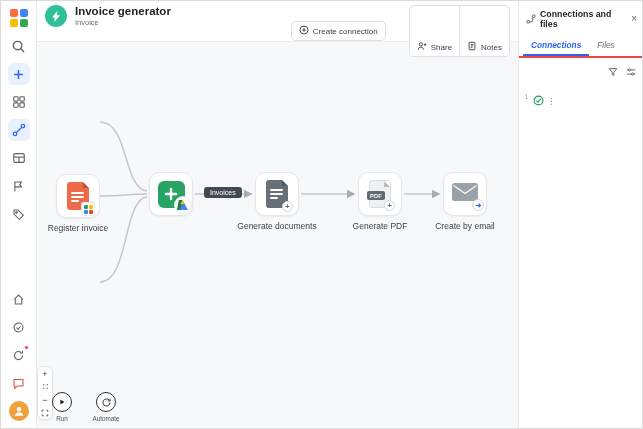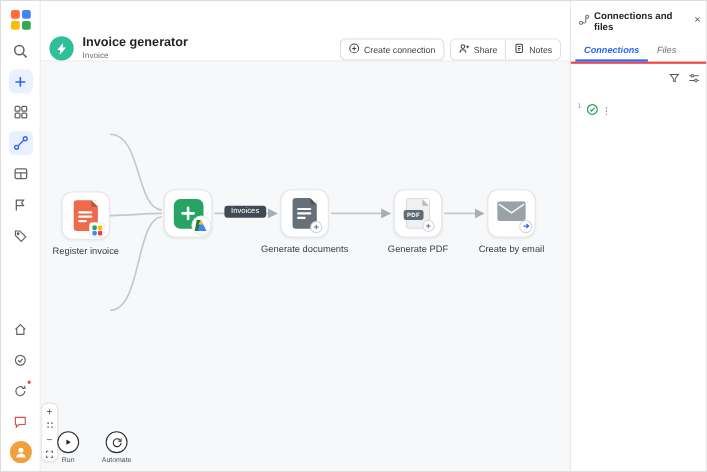--- a/index.html
+++ b/index.html
@@ -15,32 +15,32 @@
   .sb-icon svg { display:block; }
   .sb-logo { width:18px; height:18px; display:grid; grid-template-columns:1fr 1fr; gap:2px; margin-bottom:2px; }
   .sb-logo i { border-radius:2px; }
   .sb-spacer { flex:1 1 auto; }
   .red-dot { position:absolute; top:1px; right:1px; width:5px; height:5px; border-radius:50%;
              background:#e5484d; border:1px solid #fff; }
   .avatar-circle { width:20px; height:20px; border-radius:50%; background:#f0a13e;
                    display:flex; align-items:center; justify-content:center; overflow:hidden; }
 
   
-  .header { position:absolute; left:36px; top:18px; width:481px; height:37px; background:#fff;
-            border-bottom:1px solid #ececec; display:flex; align-items:flex-end; padding:0 8px; z-index:4; }
+  .header { position:absolute; left:36px; top:4px; width:481px; height:37px; background:#fff;
+            border-bottom:1px solid #ececec; display:flex; align-items:flex-start; padding:0 8px; z-index:4; }
   .wf-avatar { width:22px; height:22px; border-radius:50%; background:#2fbf9b; display:flex;
                align-items:center; justify-content:center; flex:0 0 auto; }
   .title-block { margin-left:8px; }
   .title { font-size:11.5px; font-weight:bold; color:#1f2328; line-height:13px; }
   .subtitle { font-size:7.5px; color:#6b7077; line-height:9px; }
-  .header-actions { margin-left:auto; display:flex; align-items:center; gap:5px; }
+  .header-actions { margin-left:auto; display:flex; align-items:center; gap:23px; }
   .btn { display:flex; align-items:center; gap:4px; border:1px solid #dcdfe3; border-radius:5px;
          padding:3px 7px; font-size:8px; color:#3a3f44; background:#fff; cursor:pointer; white-space:nowrap; }
   .btn-group { display:flex; align-items:stretch; border:1px solid #dcdfe3; border-radius:5px; overflow:hidden; }
-  .btn-group .btn { border:none; border-radius:0; }
+  .btn-group .btn { border:none; border-radius:0;margin-top:32px; }
   .btn-divider { width:1px; background:#dcdfe3; }
 
   
   .canvas { position:absolute; left:36px; top:37px; width:481px; height:392px; background:#f7f8f9; overflow:hidden; }
   .edges { position:absolute; left:0; top:0; }
   .edge-badge { position:absolute; left:167px; top:149px; background:#414a54; color:#fff;
                 font-size:7px; padding:2px 6px; border-radius:3px; z-index:3; cursor:pointer; }
 
   .node { position:absolute; width:90px; display:flex; flex-direction:column; align-items:center; cursor:pointer; z-index:2; }
   .node-icon-box { width:44px; height:44px; background:#fff; border:1px solid #e4e7ea; border-radius:10px;

